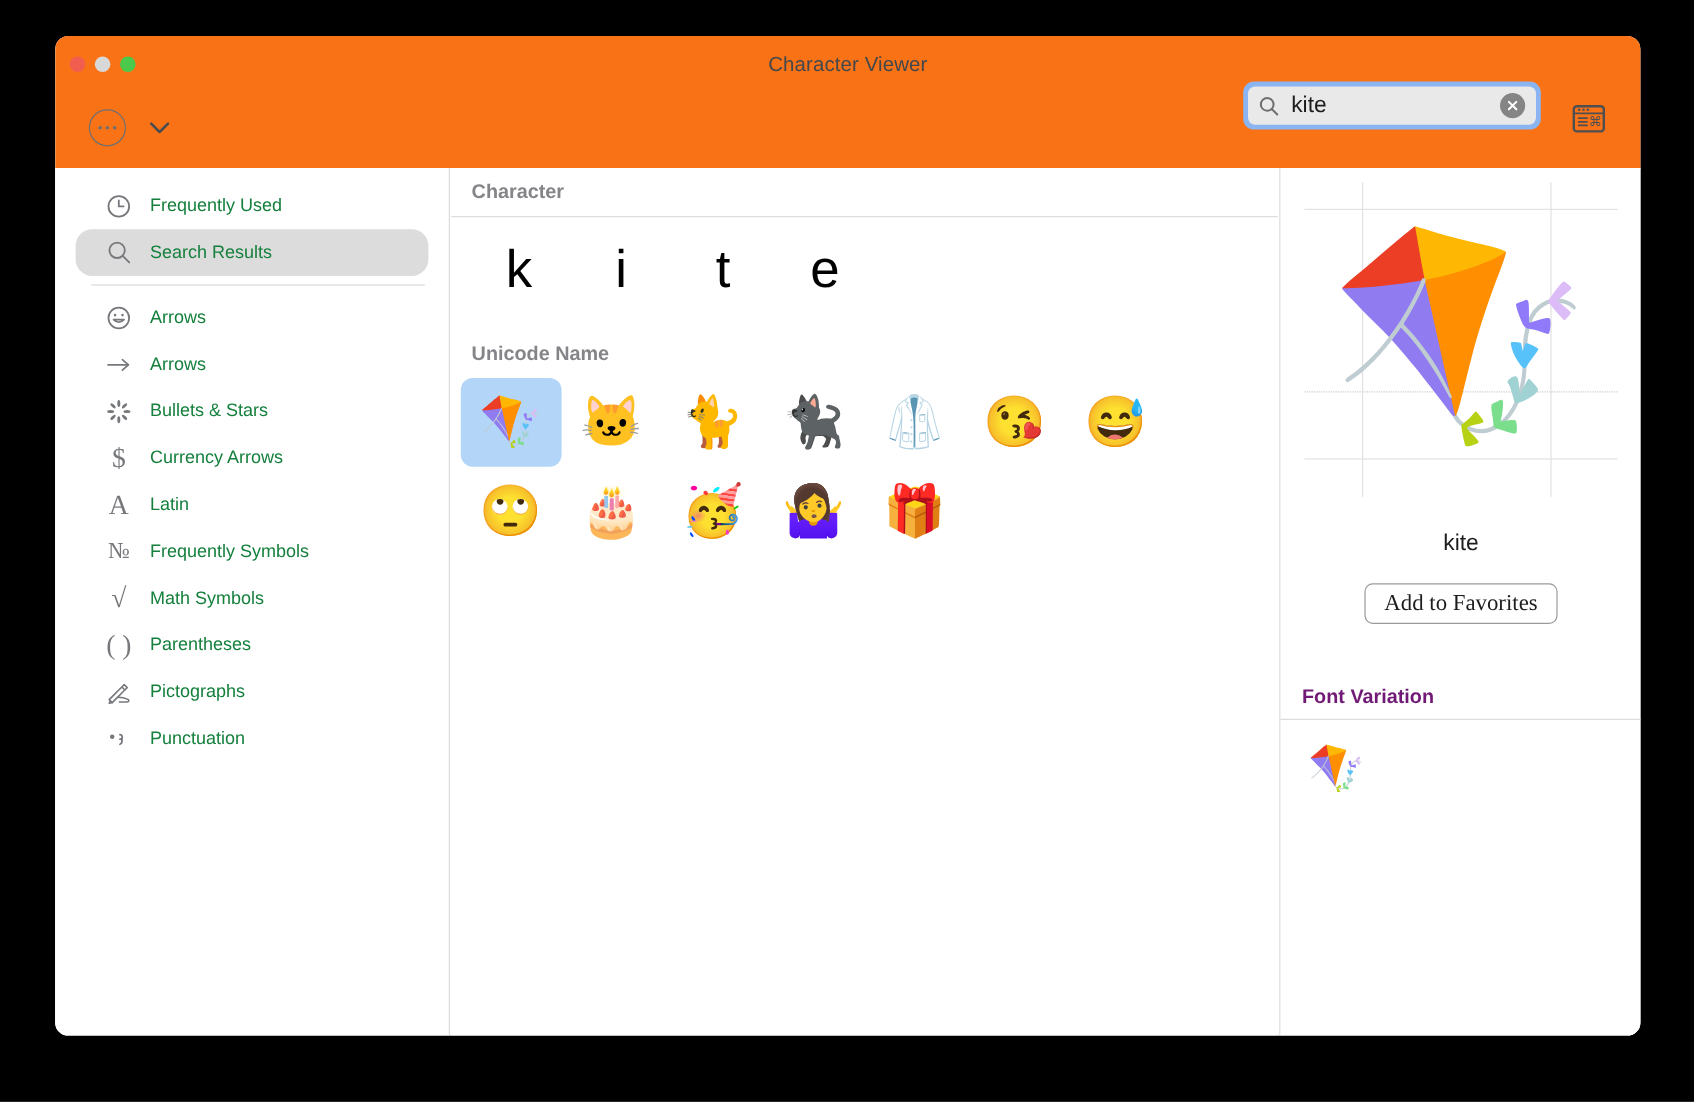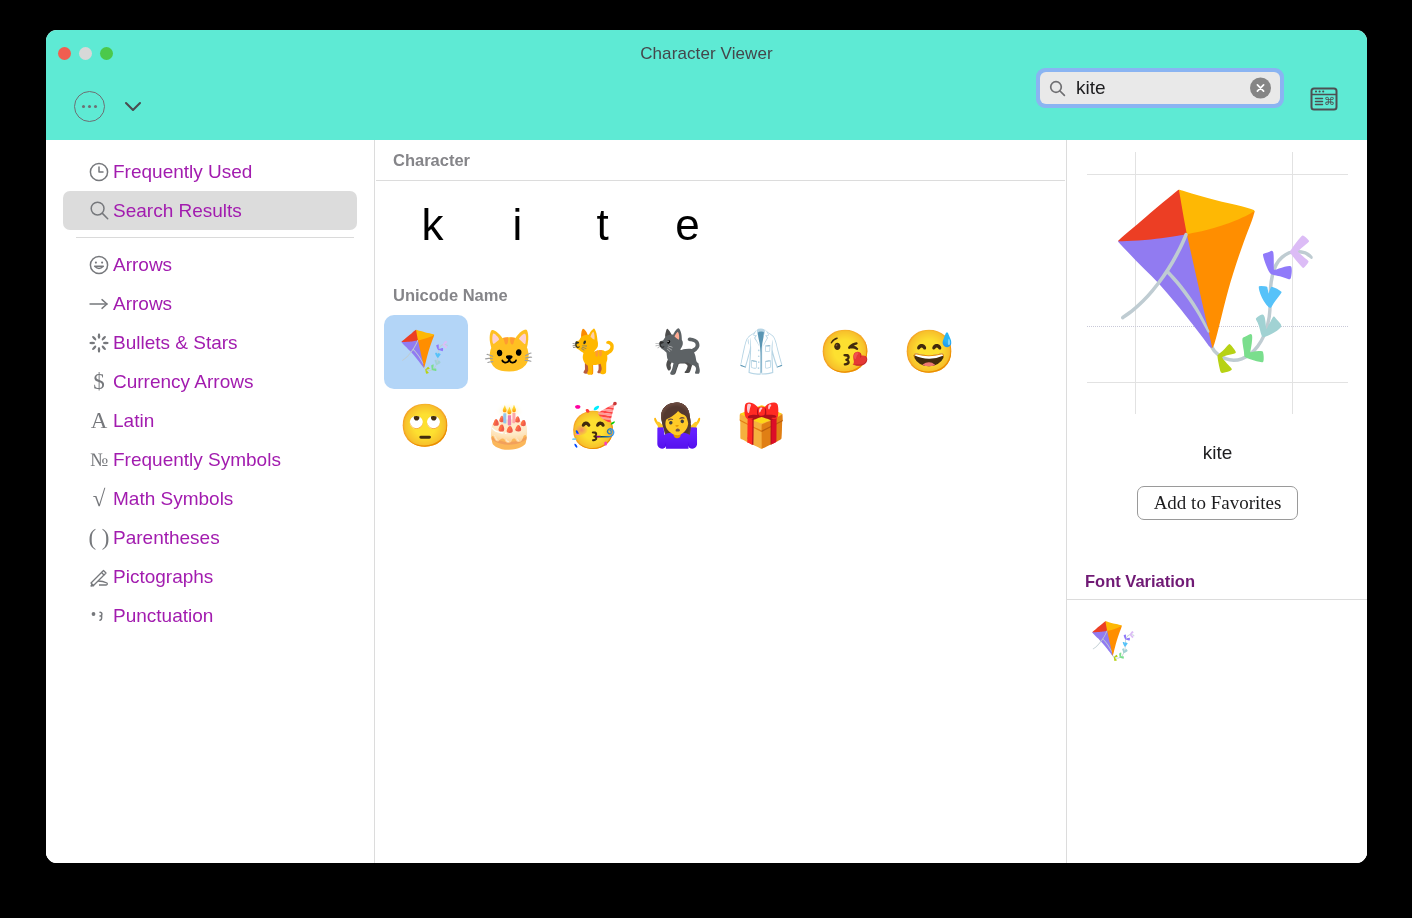--- a/index.html
+++ b/index.html
@@ -24,21 +24,21 @@
     overflow: hidden;
     box-shadow: 0 10px 40px rgba(0,0,0,0.45);
   }
 
   
   #toolbar {
     position: absolute;
     left: 0; top: 0;
     width: 1321px;
     height: 110px;
-    background: #5eead4;
+    background: #f97316;
     border-bottom: 1px solid #d8d8d8;
     padding-left: 15px;
   }
 
   .traffic-lights {
     position: absolute;
     left: 12px;
     top: 17px;
     display: flex;
     gap: 8px;
@@ -173,35 +173,35 @@
     position: relative;
     height: 39px;
     margin: 0 17px;
     border-radius: 7px;
     display: flex;
     align-items: center;
     padding-left: 23px;
     box-sizing: border-box;
     cursor: default;
   }
-  .side-item.selected { background: #dcdcdc; }
+  .side-item.selected { background: #dcdcdc; border-radius: 14px; }
   .side-icon {
     width: 26px;
     height: 26px;
     flex: 0 0 auto;
     display: flex;
     align-items: center;
     justify-content: center;
     color: #76787c;
     font-size: 19px;
   }
   .side-label {
-    margin-left: 1px;
-    font-size: 19px;
-    color: #a21caf;
+    margin-left: 13px;
+    font-size: 15px;
+    color: #15803d;
     white-space: nowrap;
   }
   .side-sep {
     height: 1px;
     background: #dadada;
     margin: 7px 20px 7px 30px;
   }
 
   
   #center {

